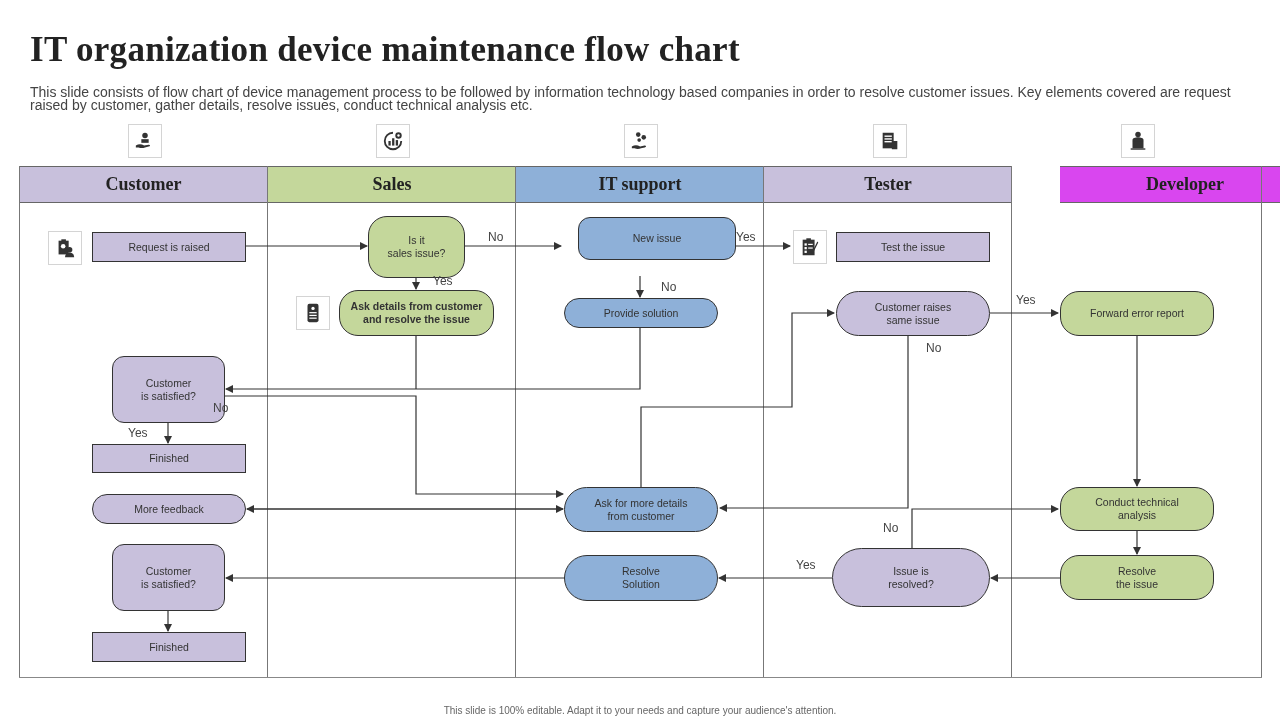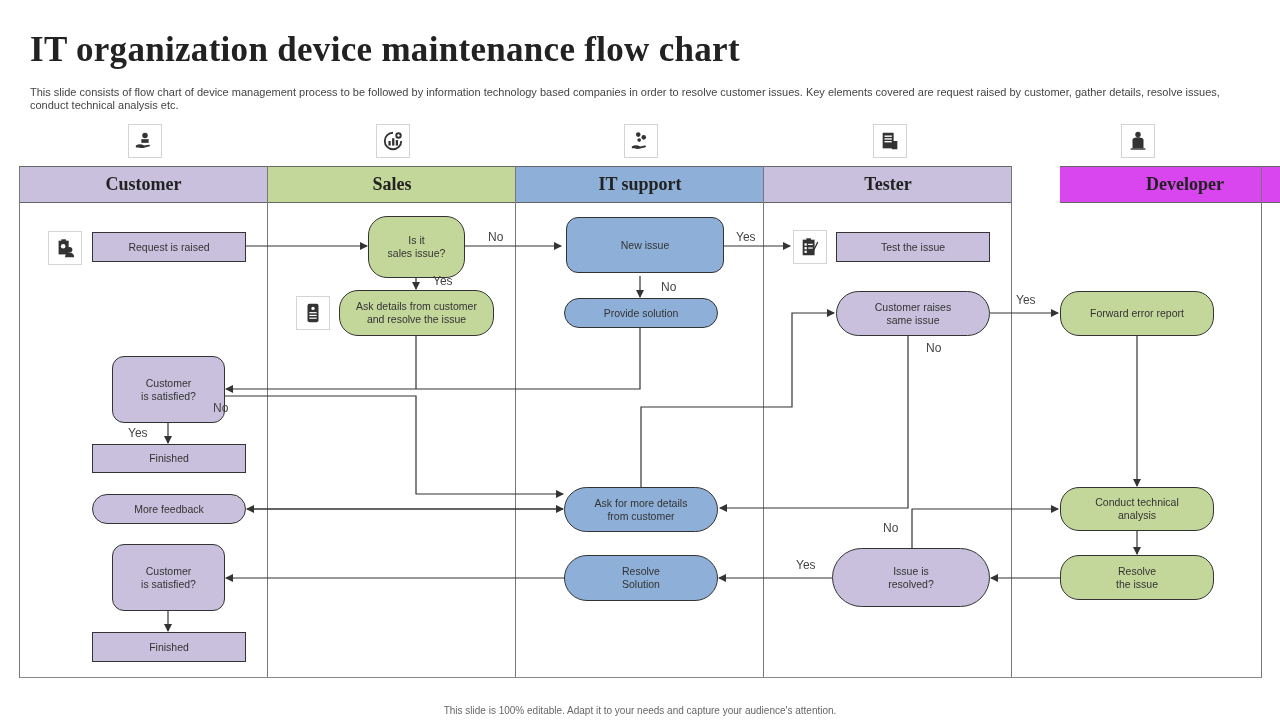--- a/index.html
+++ b/index.html
@@ -1,18 +1,18 @@
 <!DOCTYPE html>
 <html><head>
 <meta charset="utf-8">
 <style>
   html, body { margin: 0; padding: 0; background: #ffffff; }
   body { width: 1280px; height: 720px; position: relative; overflow: hidden; font-family: "Liberation Sans", sans-serif; color: #333; }
   .title { position: absolute; left: 30px; top: 30px; font-family: "Liberation Serif", serif; font-weight: bold; font-size: 35px; color: #222; letter-spacing: 0.3px; white-space: nowrap; }
-  .subtitle { position: absolute; left: 30px; top: 86px; width: 1225px; font-size: 11px; line-height: 12.5px; color: #444; }
+  .subtitle { position: absolute; left: 30px; top: 86px; width: 1225px; font-size: 14px; line-height: 12.5px; color: #444; }
   .footer { position: absolute; left: 0; width: 1280px; top: 705px; text-align: center; font-size: 10px; color: #666; }
   .lane-icon { position: absolute; width: 34px; height: 34px; border: 1px solid #d4d4d4; background: #fff; box-sizing: border-box; display: flex; align-items: center; justify-content: center; }
   .lane-icon svg, .side-icon svg { width: 22px; height: 22px; }
   .side-icon { position: absolute; width: 34px; height: 34px; border: 1px solid #d4d4d4; background: #fff; box-sizing: border-box; display: flex; align-items: center; justify-content: center; }
   .lane-header { position: absolute; top: 166px; height: 37px; box-sizing: border-box; display: flex; align-items: center; justify-content: center; font-family: "Liberation Serif", serif; font-weight: bold; font-size: 18px; color: #222; border-top: 1.5px solid #666; border-bottom: 1.5px solid #666; }
   .lane-body-border { position: absolute; top: 166px; height: 512px; border-left: 1.2px solid #777; }
   .bottom-border { position: absolute; left: 19px; top: 677px; width: 1243px; border-top: 1.5px solid #888; }
   #flow-svg { position: absolute; left: 0; top: 0; width: 1280px; height: 720px; pointer-events: none; }
   .node { position: absolute; box-sizing: border-box; border: 1.2px solid #333; display: flex; align-items: center; justify-content: center; text-align: center; font-size: 10.5px; line-height: 13px; color: #333; white-space: pre-line; }
   .node.rect { border-radius: 0; }
@@ -162,24 +162,24 @@
 <div class="node round purple" style="left:112px; top:356px; width:113px; height:67px;">Customer
 is satisfied?</div>
 <div class="node rect purple" style="left:92px; top:444px; width:154px; height:29px;">Finished</div>
 <div class="node pill purple" style="left:92px; top:494px; width:154px; height:30px;">More feedback</div>
 <div class="node round purple" style="left:112px; top:544px; width:113px; height:67px;">Customer
 is satisfied?</div>
 <div class="node rect purple" style="left:92px; top:632px; width:154px; height:30px;">Finished</div>
 
 <div class="node round green" style="left:368px; top:216px; width:97px; height:62px;">Is it
 sales issue?</div>
-<div class="node pill green" style="left:339px; top:290px; width:155px; height:46px;">Ask details  from customer
+<div class="node pill green" style="left:339px; top:290px; width:155px; height:46px;font-weight:bold;">Ask details  from customer
 and resolve the issue</div>
 
-<div class="node round blue" style="left:566px; top:217px; width:158px; height:56px;">New issue</div>
+<div class="node round blue" style="left:578px; top:217px; width:158px; height:43px;">New issue</div>
 <div class="node pill blue" style="left:564px; top:298px; width:154px; height:30px;">Provide solution</div>
 <div class="node pill blue" style="left:564px; top:487px; width:154px; height:45px;">Ask for more details
 from customer</div>
 <div class="node pill blue" style="left:564px; top:555px; width:154px; height:46px;">Resolve
 Solution</div>
 
 <div class="node rect purple" style="left:836px; top:232px; width:154px; height:30px;text-align:right;">Test the issue</div>
 <div class="node pill purple" style="left:836px; top:291px; width:154px; height:45px;">Customer raises
 same issue</div>
 <div class="node pill purple" style="left:832px; top:548px; width:158px; height:59px;">Issue is

